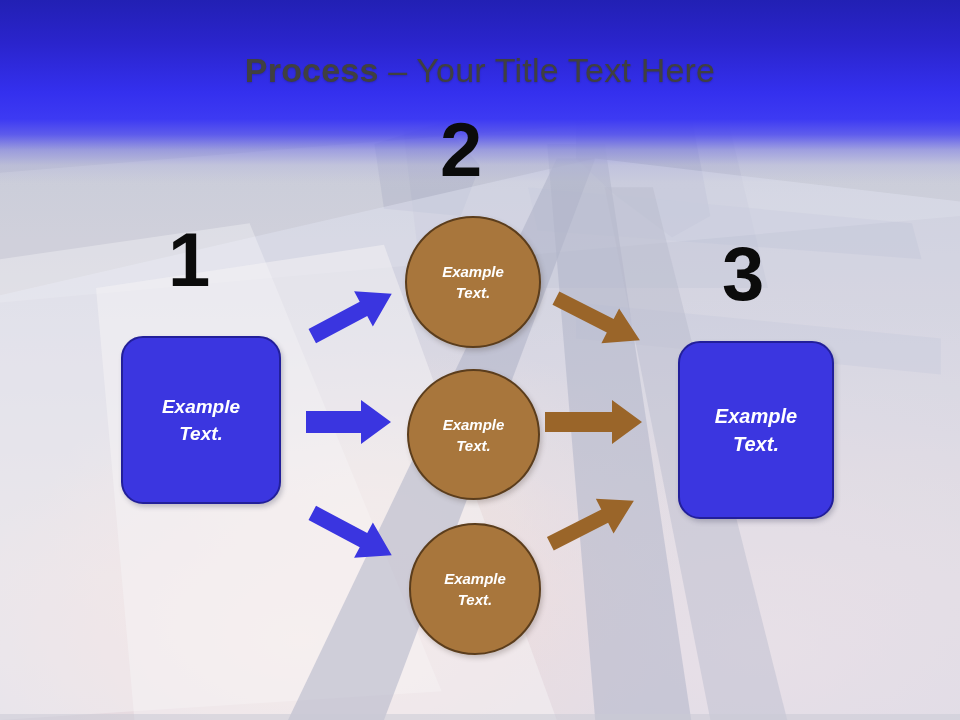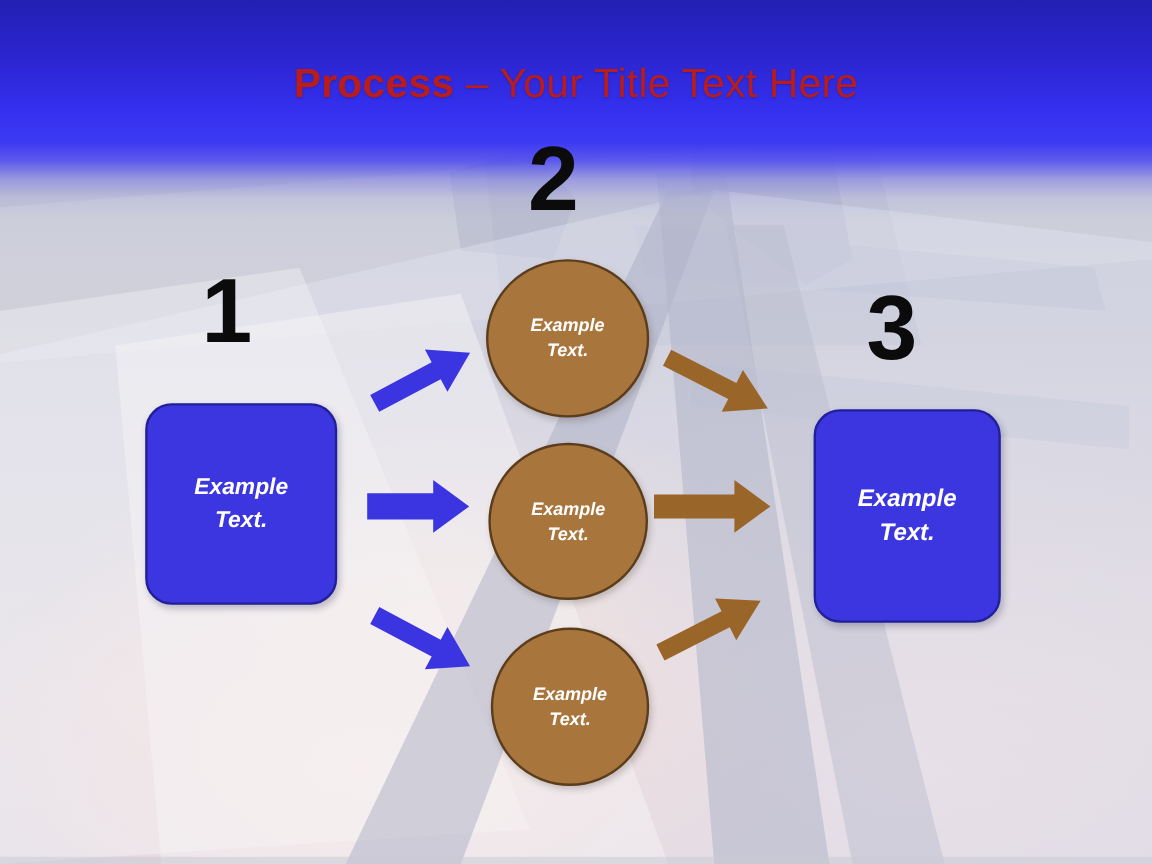--- a/index.html
+++ b/index.html
@@ -81,21 +81,21 @@
     position:absolute;left:0;top:0;width:960px;height:192px;
     background:linear-gradient(180deg,
        #2220b4 0%, #2a24cc 22%, #3430ee 48%, #3d3af3 62%,
        rgba(77,74,240,0.86) 70%, rgba(122,122,230,0.55) 78%,
        rgba(170,172,224,0.30) 86%, rgba(200,201,218,0.06) 95%,
        rgba(201,202,216,0) 100%);
     pointer-events:none;
   }
   .title-text{
     position:absolute;left:0;top:50px;width:960px;
-    text-align:center;color:#b91c1c;
+    text-align:center;color:#404040;
     font-size:34px;line-height:40px;letter-spacing:0.2px;
     text-shadow:0 1px 2px rgba(0,0,0,0.18);
   }
   .title-text .strong{font-weight:bold;}
   .title-text .light{font-weight:normal;}
 
   
   .step-num{
     position:absolute;color:#0b0b0b;font-weight:bold;
     font-size:76px;line-height:76px;

